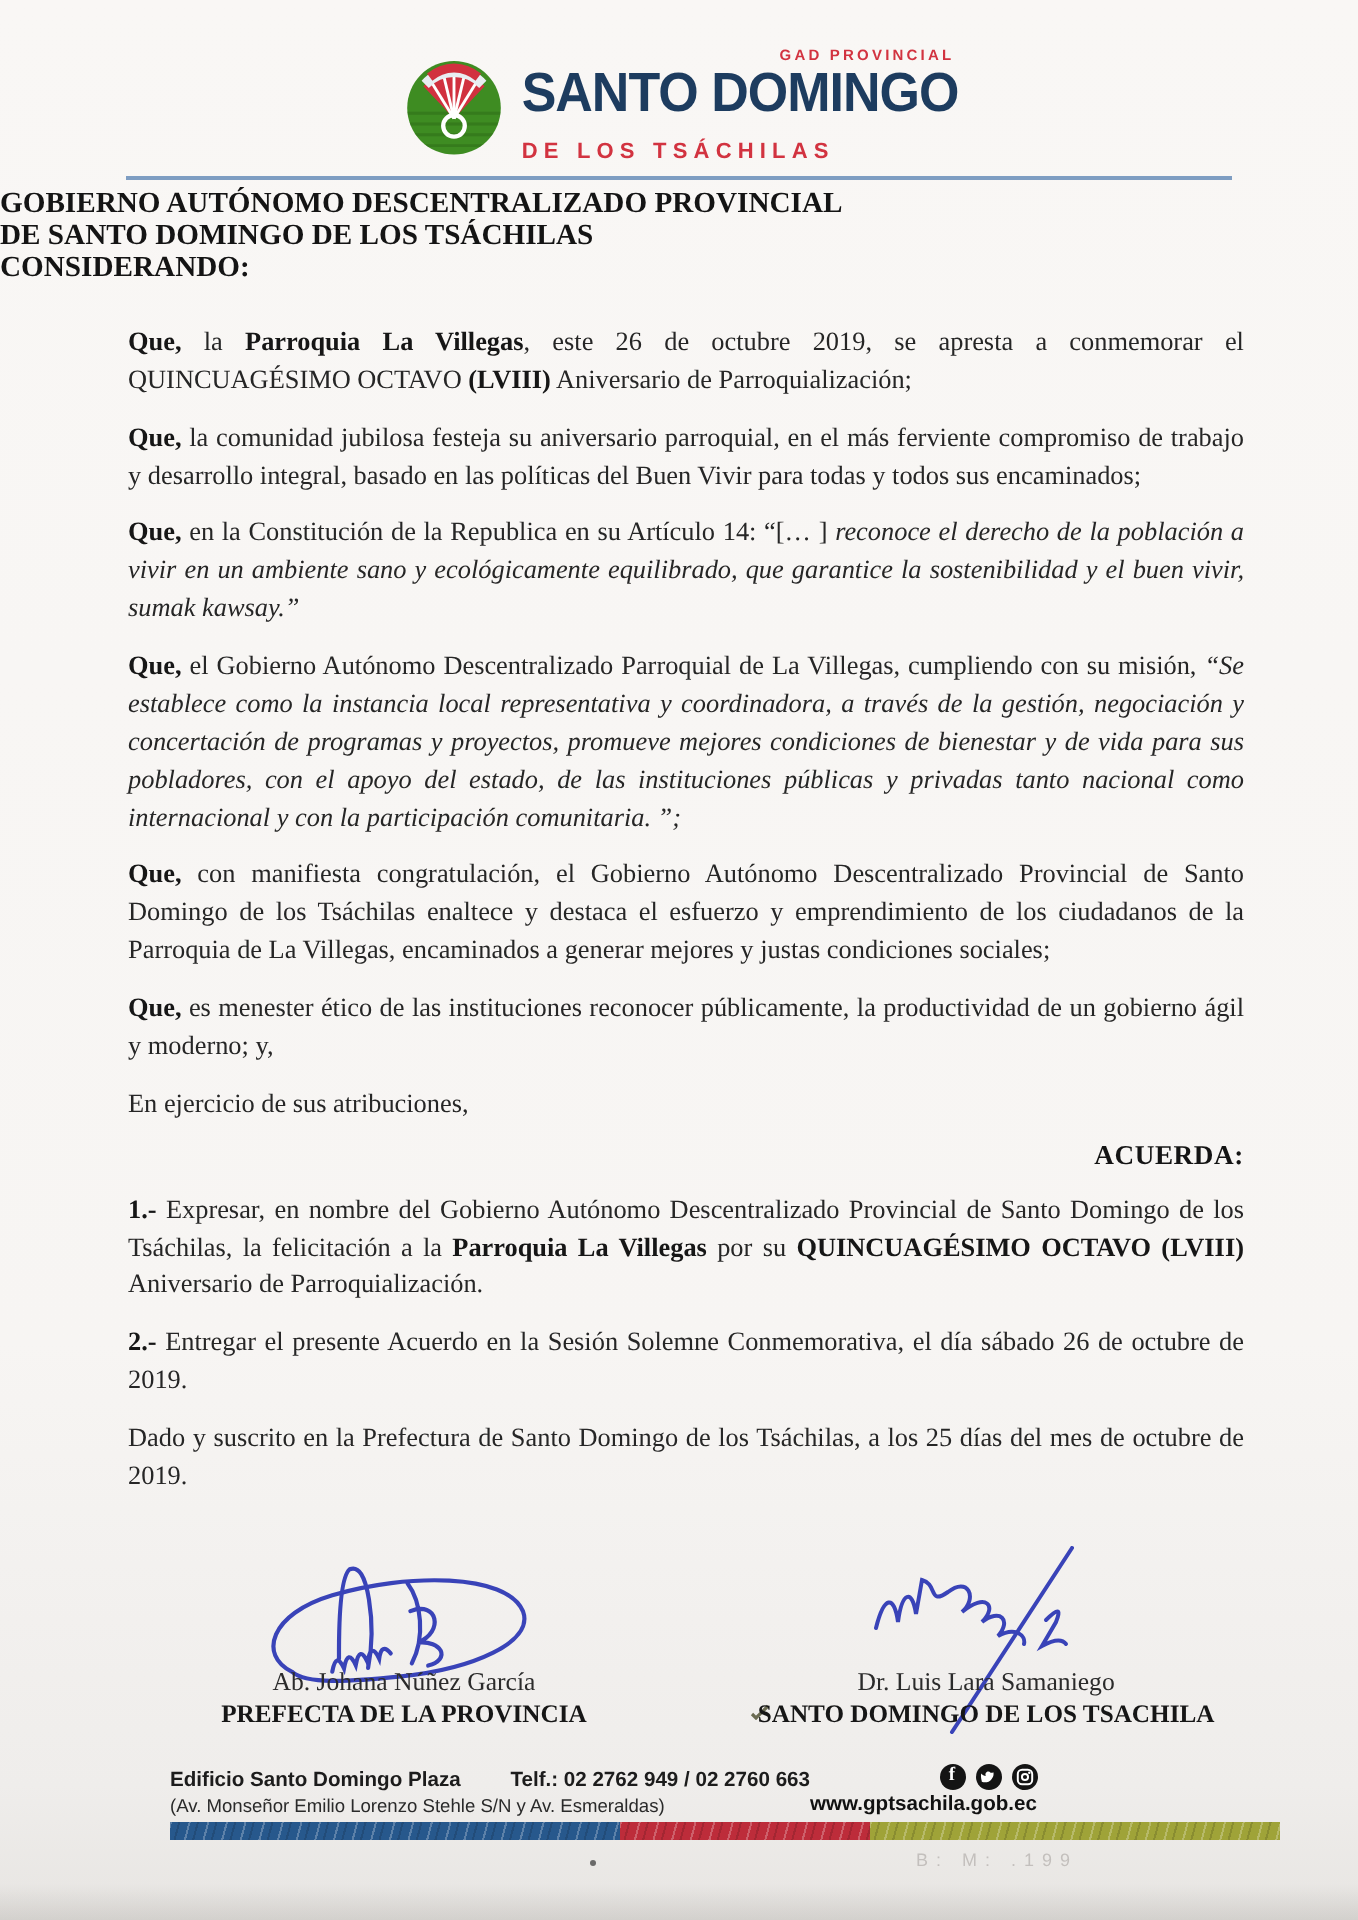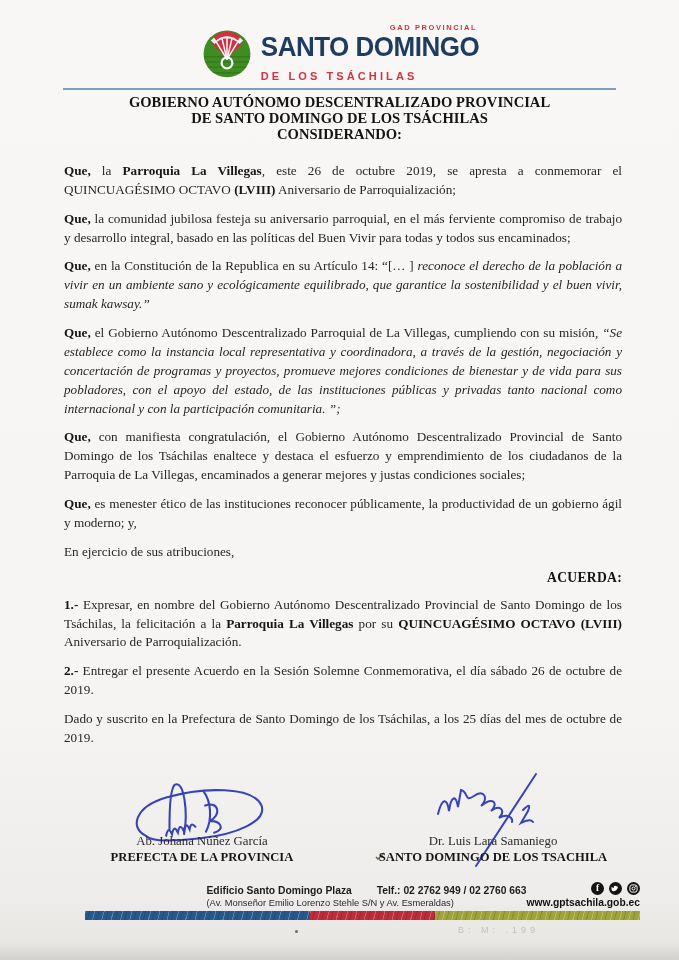--- a/index.html
+++ b/index.html
@@ -21,38 +21,38 @@
   }
   .logo-name {
     font-family:"Liberation Sans", sans-serif; font-weight:bold; color:#1d3c5f;
     font-size:26px; letter-spacing:-0.5px; transform:scaleY(1.06); margin-top:1px;
   }
   .logo-sub {
     font-family:"Liberation Sans", sans-serif; font-weight:bold; color:#d23340;
     font-size:11px; letter-spacing:3.1px; margin-top:12px;
   }
   .header-rule { border:none; border-top:2px solid #7e9dc2; margin:6px 63px 0 63px; }
-  .doc-title { text-align:center; font-weight:bold; font-size:14.6px; line-height:1.13; margin-top:4px; color:#141414; }
+  .doc-title { font-weight:bold; font-size:14.6px; line-height:1.13; margin-top:4px; color:#141414; }
   
   .doc-body { padding:9px 57px 0 64px; }
   .para { text-align:justify; font-size:13.2px; line-height:1.43; margin-top:10px; color:#262626; }
   .para .b { font-weight:bold; color:#161616; }
   .para .i { font-style:italic; }
   .heading-acuerda { text-align:right; font-weight:bold; font-size:13.6px; margin-top:8px; letter-spacing:0.3px; color:#141414; }
   
   .signatures { display:flex; justify-content:space-between; padding:0 62px 0 78px; margin-top:20px; }
   .sig-col { width:46%; text-align:center; position:relative; }
   .sig-svg { display:block; margin:0 auto -26px auto; }
   .sig-svg.right { margin-bottom:-34px; }
   .sig-name { font-size:12.8px; color:#2b2b2b; position:relative; z-index:1; }
   .sig-role { font-size:12.6px; font-weight:bold; line-height:1.35; color:#161616; position:relative; }
   .pen-tick { position:absolute; left:6px; top:3px; width:10px; height:8px; }
   
   .doc-footer { position:absolute; left:0; right:0; top:882px; }
-  .footer-cols { display:flex; justify-content:flex-end; align-items:flex-end; padding:0 39px 0 85px; }
+  .footer-cols { display:flex; justify-content:flex-start; align-items:flex-end; padding:0 39px 0 85px; }
   .f-left { font-family:"Liberation Sans", sans-serif; }
   .f-line1 { font-size:10.3px; font-weight:bold; color:#1c1c1c; }
   .f-line1 .phone { margin-left:22px; }
   .f-line2 { font-size:9.3px; color:#2a2a2a; margin-top:2px; }
   .f-right { font-family:"Liberation Sans", sans-serif; text-align:right; }
   .social { display:flex; gap:5px; justify-content:flex-end; margin-bottom:2px; }
   .soc { width:13px; height:13px; border-radius:50%; background:#141414; color:#fff; display:flex; align-items:center; justify-content:center; }
   .soc .fb { font-family:"Liberation Serif", serif; font-weight:bold; font-size:9.5px; line-height:1; }
   .website { font-size:10.3px; font-weight:bold; color:#111; }
   .tricolor { display:flex; height:9px; margin:3px 39px 0 85px; }

